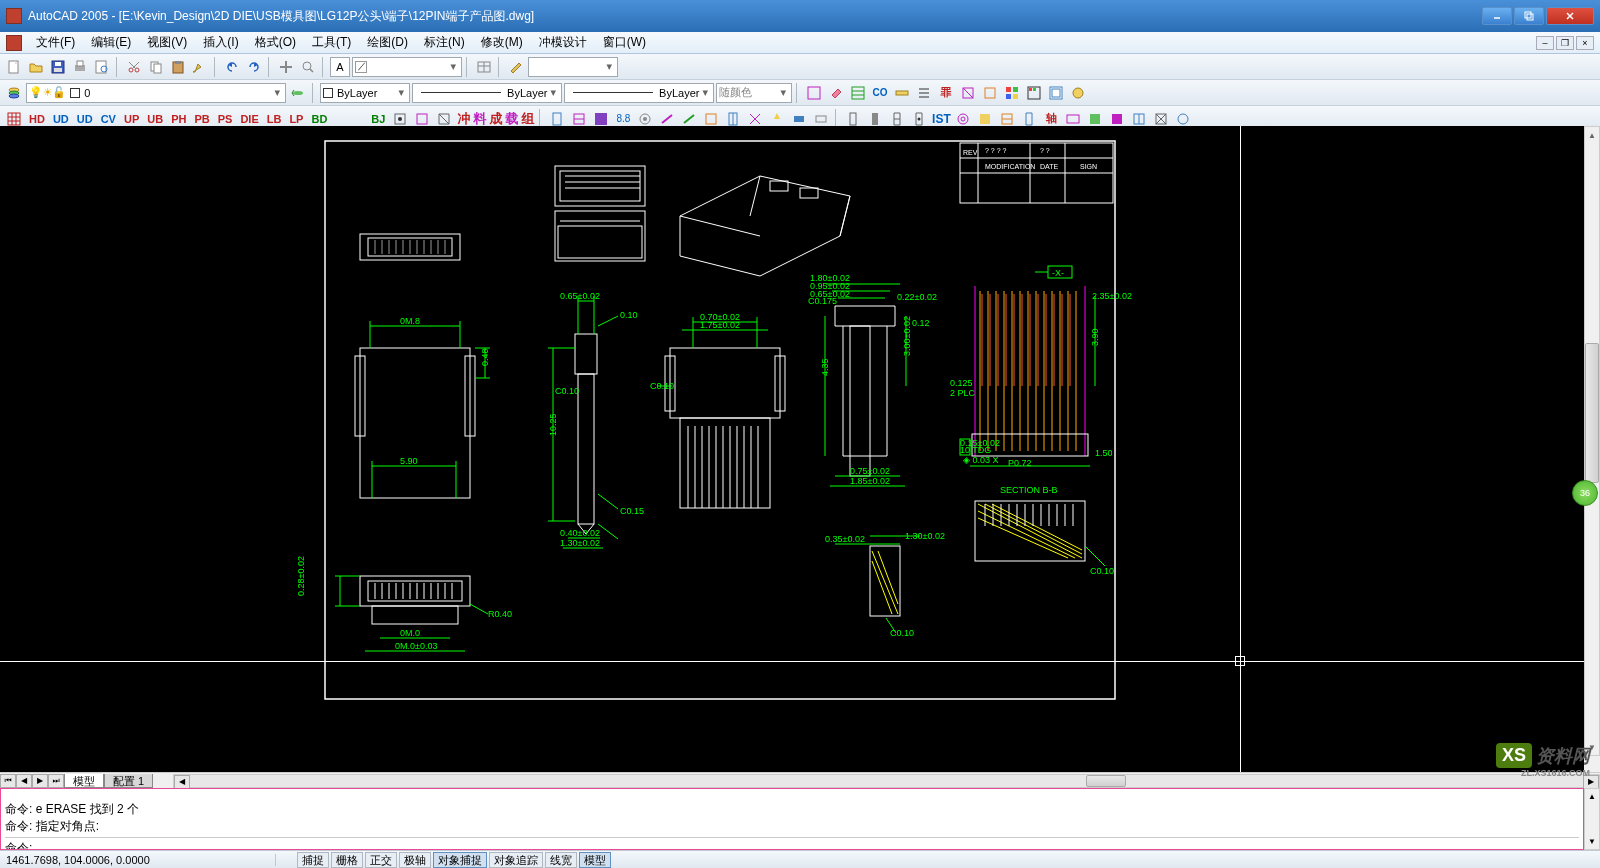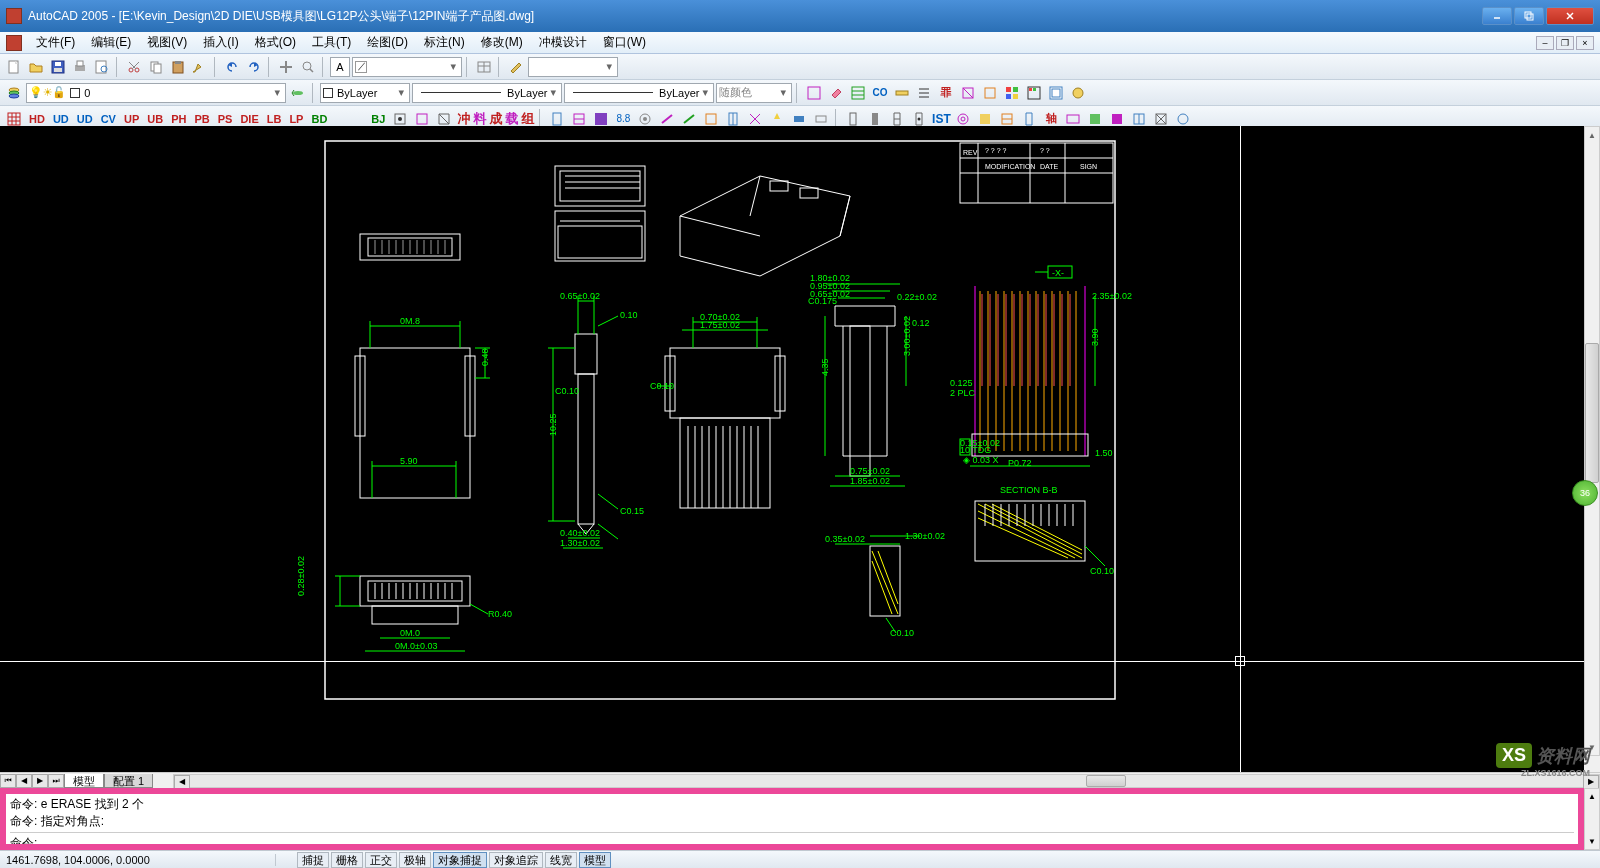--- a/index.html
+++ b/index.html
@@ -30,21 +30,21 @@
 .canvas-area { position: absolute; left: 0; right: 16px; top: 126px; bottom: 96px; background: #000; }
 .scrollbar-v { position: absolute; right: 0; top: 126px; bottom: 112px; width: 16px; background: #f0f0f0; border: 1px solid #ccc; }
 .scrollbar-v .thumb { width: 14px; height: 140px; background: linear-gradient(90deg,#e8e8e8,#d0d0d0); border: 1px solid #aaa; margin-top: 200px; border-radius: 2px; }
 .scrollbar-v .arr { height: 16px; display: flex; align-items: center; justify-content: center; font-size: 8px; color: #666; }
 .tabs-row { position: absolute; left: 0; right: 0; bottom: 80px; height: 16px; background: #f0f0f0; display: flex; align-items: center; font-size: 11px; border-top: 1px solid #ccc; }
 .tabs-row .navbtn { width: 16px; height: 14px; background: #e8e8e8; border: 1px solid #aaa; display: flex; align-items: center; justify-content: center; font-size: 8px; cursor: pointer; }
 .tab { padding: 0 8px; height: 14px; background: #fff; border: 1px solid #888; border-top: none; cursor: pointer; }
 .tab.inactive { background: #d8d8d8; }
 .hscroll { flex: 1; margin-left: 20px; background: #e8e8e8; height: 14px; border: 1px solid #ccc; position: relative; }
 .hscroll .thumb { width: 40px; height: 12px; background: linear-gradient(#e8e8e8,#d0d0d0); border: 1px solid #aaa; position: absolute; left: 64%; border-radius: 2px; }
-.cmdwin { position: absolute; left: 0; right: 16px; bottom: 18px; height: 62px; background: #fff; border: 6px solid #ec4899; font-family: SimSun, monospace; font-size: 12px; padding: 2px 4px; overflow: hidden; }
+.cmdwin { position: absolute; left: 0; right: 16px; bottom: 18px; height: 62px; background: #fff; border: 1px solid #ec4899; font-family: SimSun, monospace; font-size: 12px; padding: 12px 4px; overflow: hidden; }
 .cmdwin .line { white-space: pre; }
 .cmd-sb { position: absolute; right: 0; bottom: 18px; width: 16px; height: 62px; background: #f0f0f0; border: 1px solid #ccc; }
 .cmd-sb .arr { height: 15px; display: flex; align-items: center; justify-content: center; font-size: 8px; }
 .statusbar { position: absolute; left: 0; right: 0; bottom: 0; height: 18px; background: linear-gradient(#f4f8fc,#e0e8f0); border-top: 1px solid #c0c8d0; display: flex; align-items: center; font-size: 11px; }
 .coords { width: 276px; padding: 0 6px; border-right: 1px solid #c0c8d0; }
 .sbtn { padding: 0 4px; height: 16px; border: 1px solid #b0b8c0; background: #e8eef5; margin: 0 1px; cursor: pointer; }
 .sbtn.on { background: #d0e0f0; border-color: #6090c0; }
 .drawing { position: absolute; left: 0; top: 0; width: 100%; height: 100%; }
 .sheet-border { stroke: #fff; stroke-width: 1.5; fill: none; }
 .dwg-white { stroke: #fff; stroke-width: 1; fill: none; }

